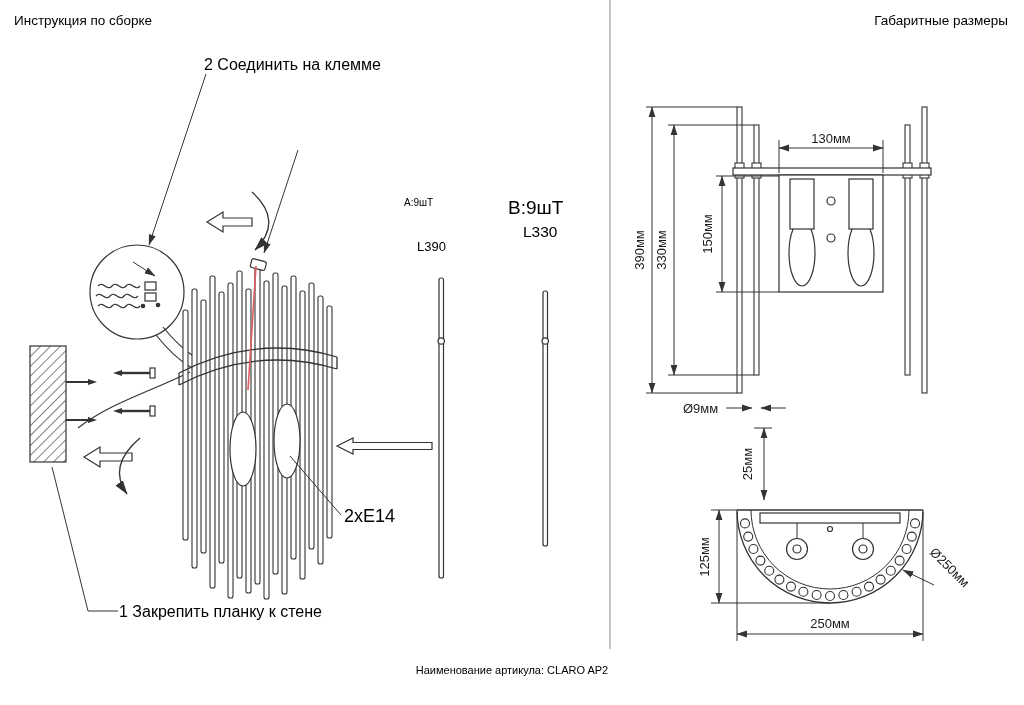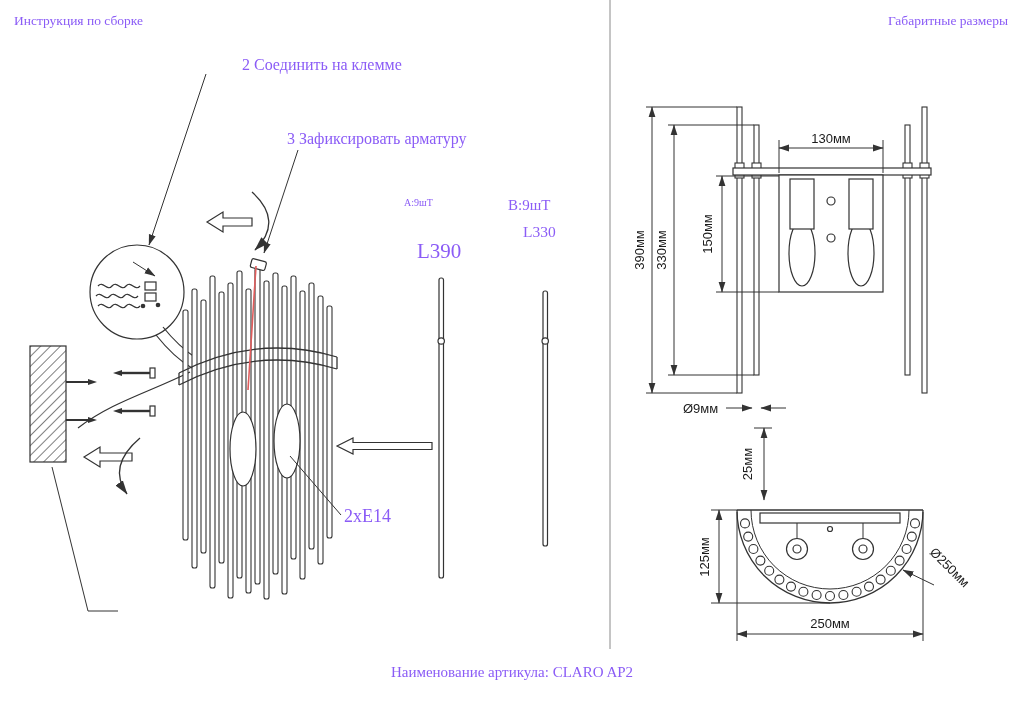--- a/index.html
+++ b/index.html
@@ -1,29 +1,29 @@
 <!DOCTYPE html>
 <html><head>
 <meta charset="utf-8">
 <style>
   html,body{margin:0;padding:0;background:#fff;}
   .page{position:relative;width:1024px;height:705px;background:#fff;overflow:hidden;
         font-family:"Liberation Sans",sans-serif;color:#1b1b1b;}
-  .lbl{position:absolute;white-space:nowrap;color:#8b5cf6;font-family:Liberation Serif, serif;}
+  .lbl{position:absolute;white-space:nowrap;color:#000000;}
   .t-left{left:14px;top:13px;font-size:13.5px;}
   .t-right{right:16px;top:13px;font-size:13.5px;}
-  .step2{left:204px;top:56px;font-size:16px;margin-left:38px;}
+  .step2{left:204px;top:56px;font-size:16px;}
   .step3{left:287px;top:130px;font-size:16px;}
   .step1{left:119px;top:603px;font-size:16px;}
   .aqty{left:404px;top:197px;font-size:10px;}
-  .alen{left:417px;top:239px;font-size:21px;}
-  .bqty{left:508px;top:197px;font-size:15px;}
+  .alen{left:417px;top:239px;font-size:13px;}
+  .bqty{left:508px;top:197px;font-size:19px;}
   .blen{left:523px;top:223px;font-size:15.5px;}
   .socket{left:344px;top:506px;font-size:18px;text-align:right;}
-  .footer{left:0;top:664px;width:100%;text-align:center;font-size:15px;}
+  .footer{left:0;top:664px;width:100%;text-align:center;font-size:11px;}
   svg.drawing{position:absolute;left:0;top:0;}
   .s{stroke:#333;fill:none;stroke-width:1.3;}
   .thin{stroke:#333;fill:none;stroke-width:1;}
   .sf{stroke:#333;fill:#fff;stroke-width:1.2;}
   .rods rect{fill:#fff;stroke:#333;stroke-width:1.1;}
   .beads circle{fill:#fff;stroke:#333;stroke-width:1.1;}
   .dim{stroke:#333;stroke-width:1;fill:none;}
   text.dt{font-family:"Liberation Sans",sans-serif;font-size:13px;fill:#1b1b1b;}
   .wire{stroke:#333;fill:none;stroke-width:1.2;}
 </style>
@@ -254,21 +254,21 @@
         <line x1="934" y1="585" x2="903" y2="570" class="dim" marker-end="url(#ah)"></line>
         <text class="dt" transform="translate(929,553) rotate(45)">Ø250мм</text>
       </g>
     </g>
   </svg>
 
   <div class="lbl t-left">Инструкция по сборке</div>
   <div class="lbl t-right">Габаритные размеры</div>
 
   <div class="lbl step2">2 Соединить на клемме</div>
-  <div class="lbl step3">3 Зафиксировать арматуру</div>
+  <div class="lbl step1">1 Закрепить планку к стене</div>
 
   <div class="lbl aqty">A:9шТ</div>
   <div class="lbl alen">L390</div>
   <div class="lbl bqty">B:9шТ</div>
   <div class="lbl blen">L330</div>
 
   <div class="lbl socket">2xE14</div>
 
   <div class="lbl footer">Наименование артикула: CLARO AP2</div>
 </div>

